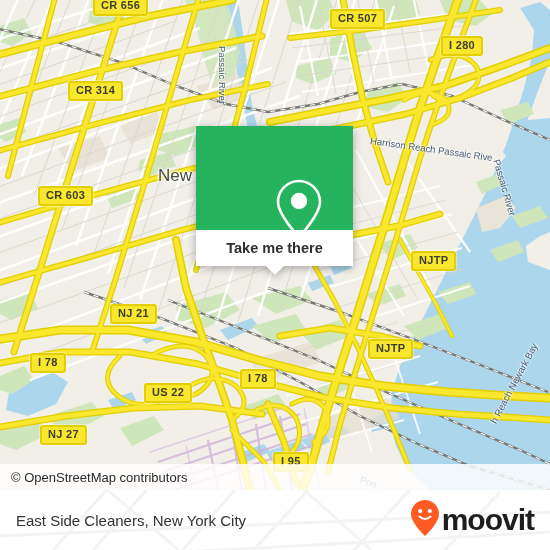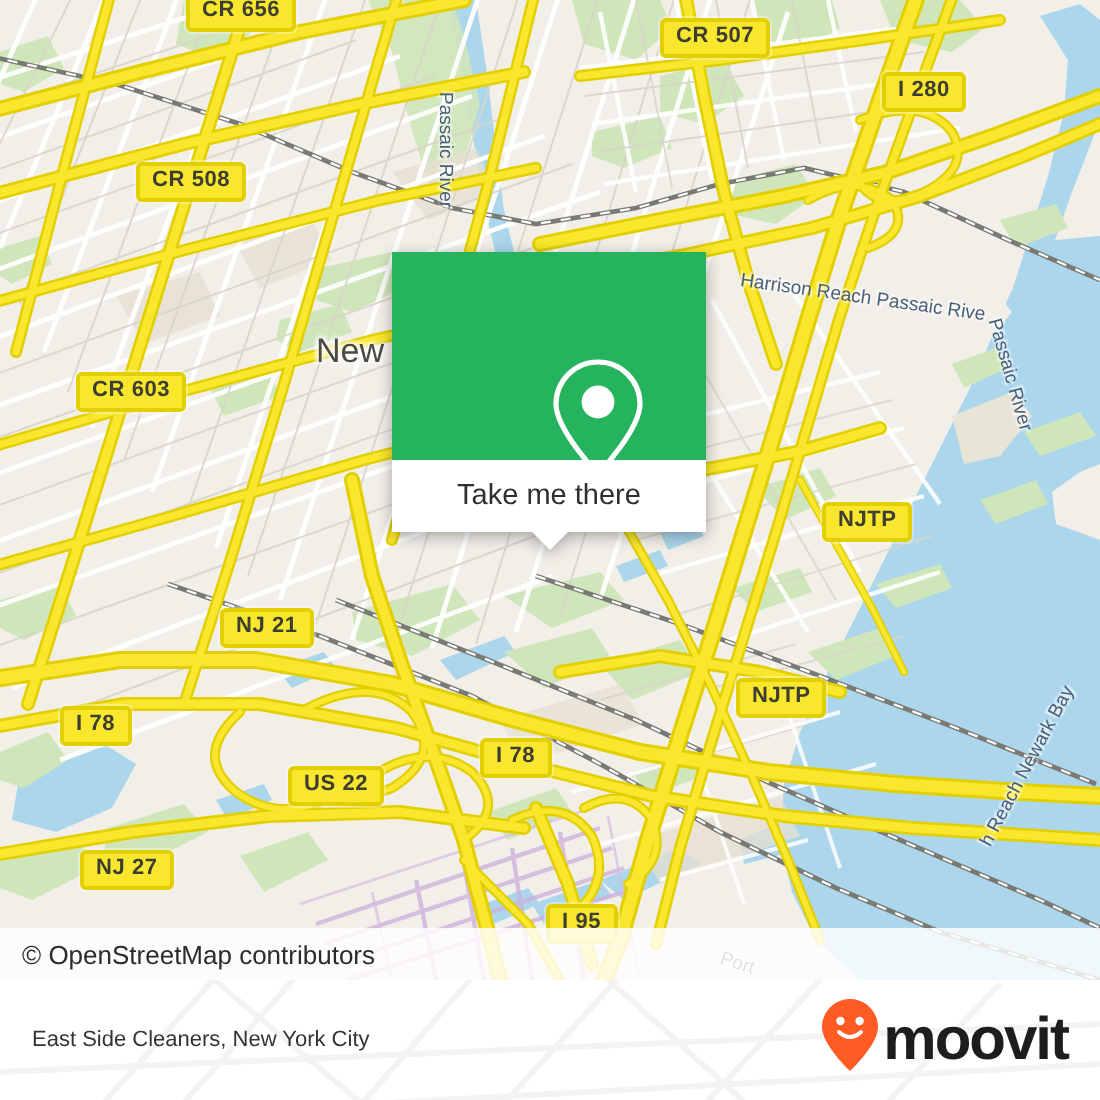--- a/index.html
+++ b/index.html
@@ -25,31 +25,31 @@
   
   .attrib{position:absolute;left:0;bottom:0;width:100%;height:26px;
           background:rgba(255,255,255,.82);color:#2b2b2b;font-size:13px;
           display:flex;align-items:center;padding-left:11px;box-sizing:border-box;}
 
   
   .popup{position:absolute;left:196px;top:126px;width:157px;
          filter:drop-shadow(0 2px 4px rgba(0,0,0,.32));}
   .popup-head{height:104px;background:#26b35e;position:relative;}
   .pin-wrap{position:absolute;left:50%;top:50%;transform:translate(-50%,-52%);}
-  .popup-foot{height:36px;background:#fff;display:flex;align-items:center;justify-content:center;}
+  .popup-foot{height:36px;background:#fff;display:flex;align-items:center;justify-content:center;font-weight:bold;}
   .popup-foot span{color:#2f2f2f;font-size:14.5px;}
   .tail{position:absolute;left:50%;top:100%;transform:translateX(-50%);
         width:0;height:0;border-left:9px solid transparent;border-right:9px solid transparent;
         border-top:9px solid #fff;}
 
   
   .bottombar{position:absolute;left:0;top:490px;width:550px;height:60px;background:#fff;overflow:hidden;}
   .bottombar .wm{position:absolute;left:0;top:-24px;width:550px;height:110px;opacity:.38;}
   .bar-title{position:absolute;left:16px;top:50%;transform:translateY(-50%);
-             color:#333;font-size:11px;white-space:nowrap;}
+             color:#333;font-size:15px;white-space:nowrap;}
   .brand{position:absolute;right:16px;top:50%;transform:translateY(-50%);
          display:flex;align-items:center;gap:2px;}
   .brand-word{color:#1d1d1d;font-size:30px;font-weight:bold;letter-spacing:-1px;line-height:30px;}
 </style>
 </head>
 <body>
 
 <div class="screen">
 
   <div class="map">
@@ -342,21 +342,21 @@
           <path d="M310 258 L334 300 L356 344 L376 388 L394 430 L410 470" stroke-width="2.8"></path>
           <path d="M400 240 L418 272 L436 304 L452 336" stroke-width="2.4"></path>
         </g>
       </g>
     </svg>
 
     <div>
       <div class="shield" style="left:93px;top:-4px">CR 656</div>
       <div class="shield" style="left:330px;top:9px">CR 507</div>
       <div class="shield" style="left:441px;top:36px">I 280</div>
-      <div class="shield" style="left:68px;top:81px">CR 508</div>
+      <div class="shield" style="left:68px;top:81px">CR 314</div>
       <div class="shield" style="left:38px;top:186px">CR 603</div>
       <div class="shield" style="left:411px;top:251px">NJTP</div>
       <div class="shield" style="left:110px;top:304px">NJ 21</div>
       <div class="shield" style="left:368px;top:339px">NJTP</div>
       <div class="shield" style="left:30px;top:353px">I 78</div>
       <div class="shield" style="left:240px;top:369px">I 78</div>
       <div class="shield" style="left:144px;top:383px">US 22</div>
       <div class="shield" style="left:40px;top:425px">NJ 27</div>
       <div class="shield" style="left:273px;top:452px">I 95</div>
     </div>

